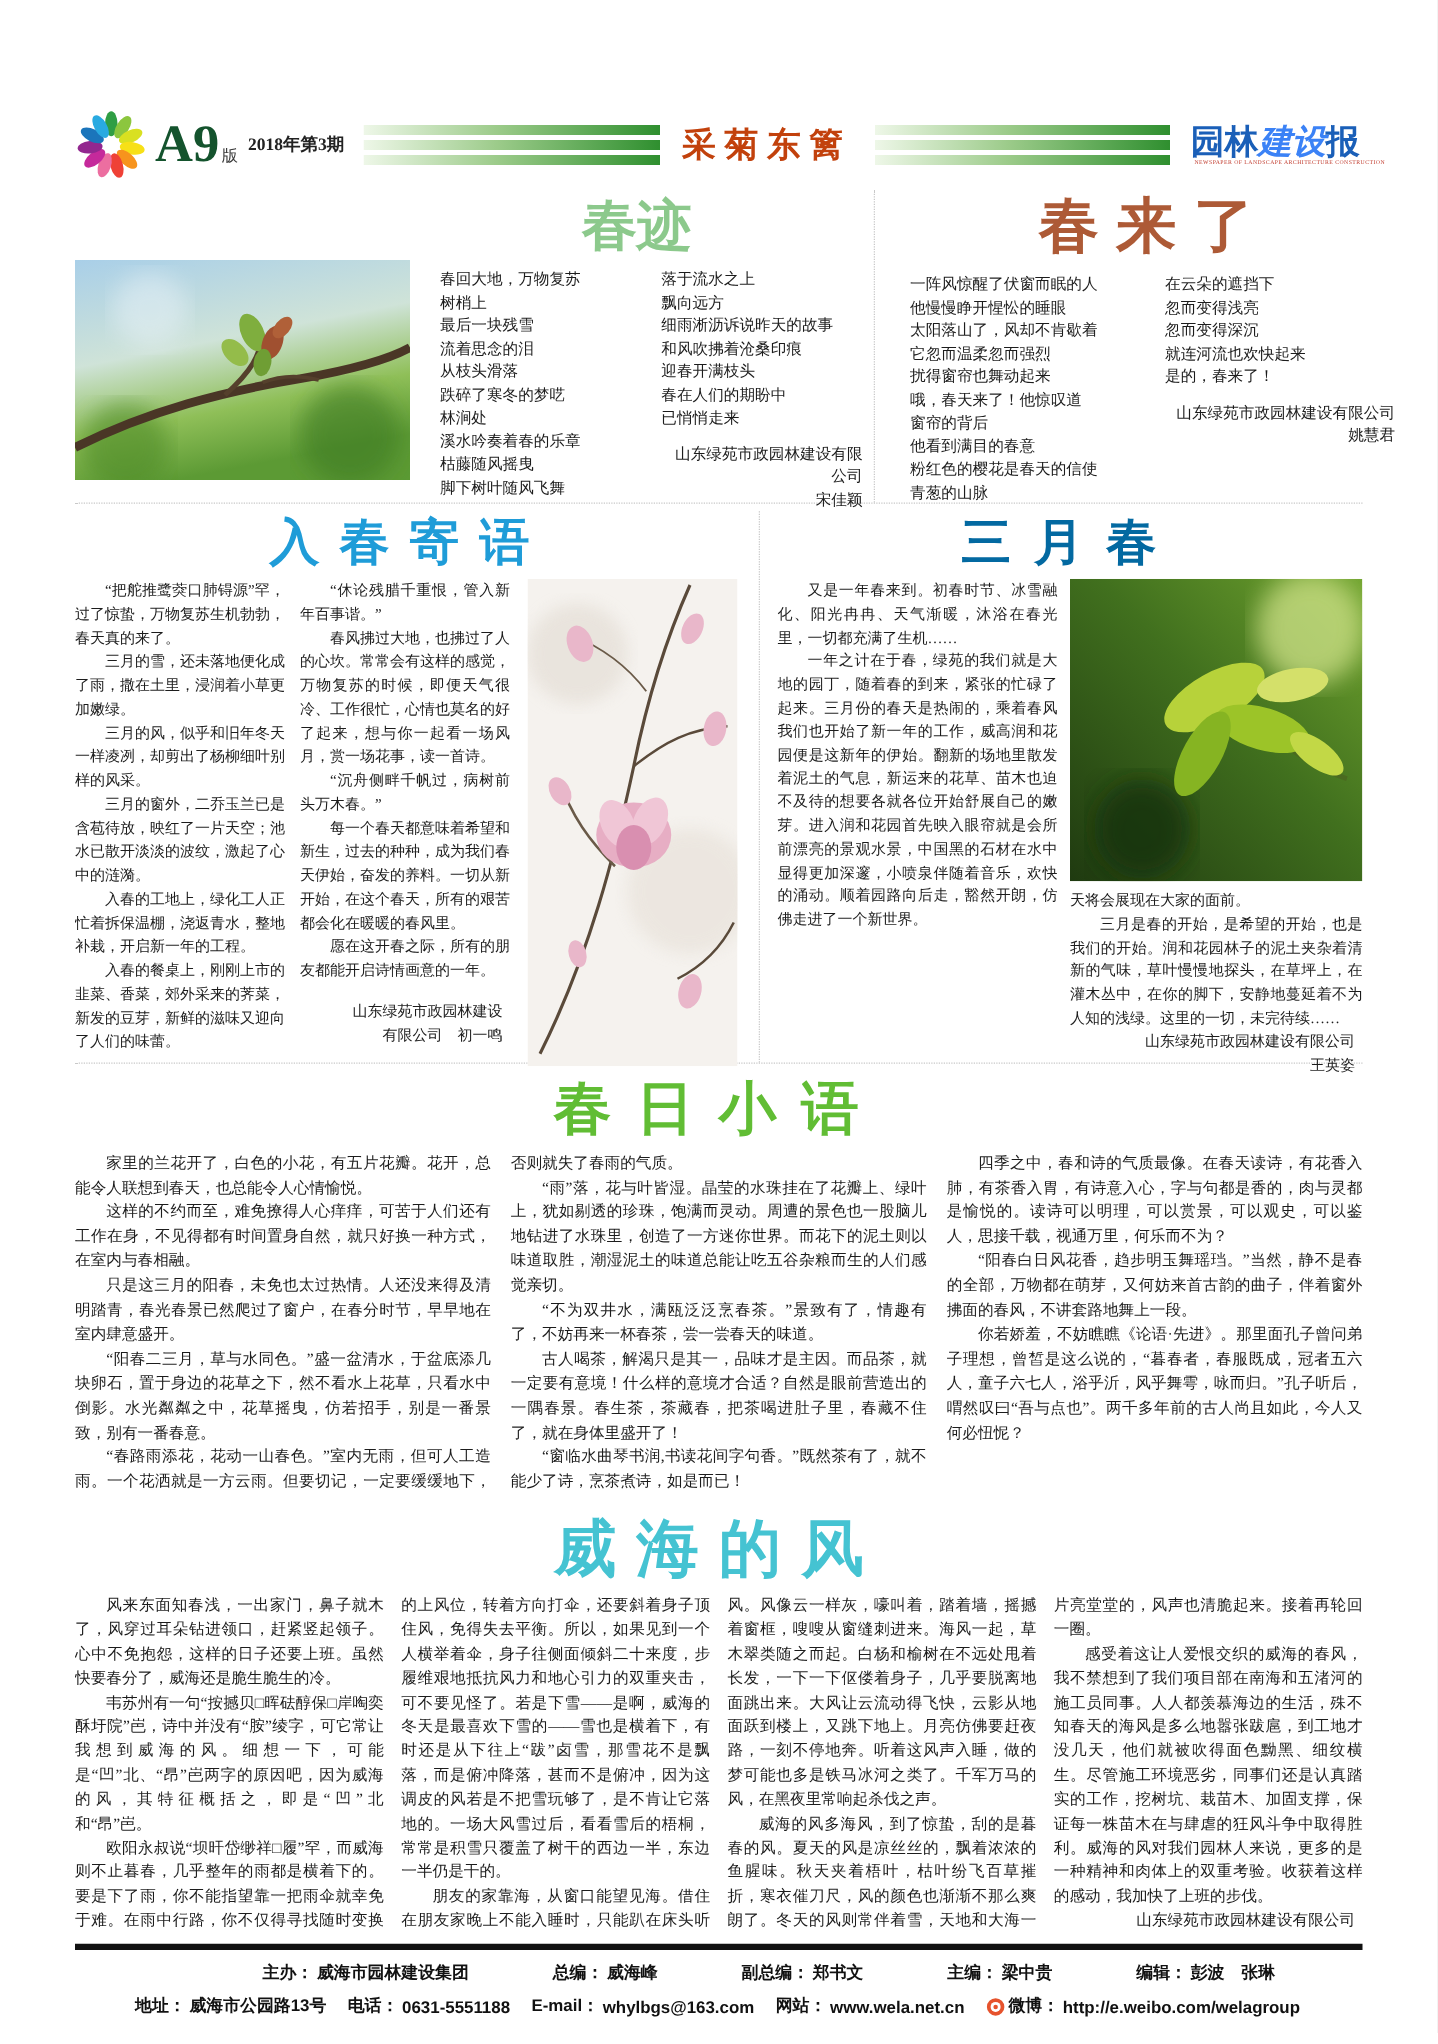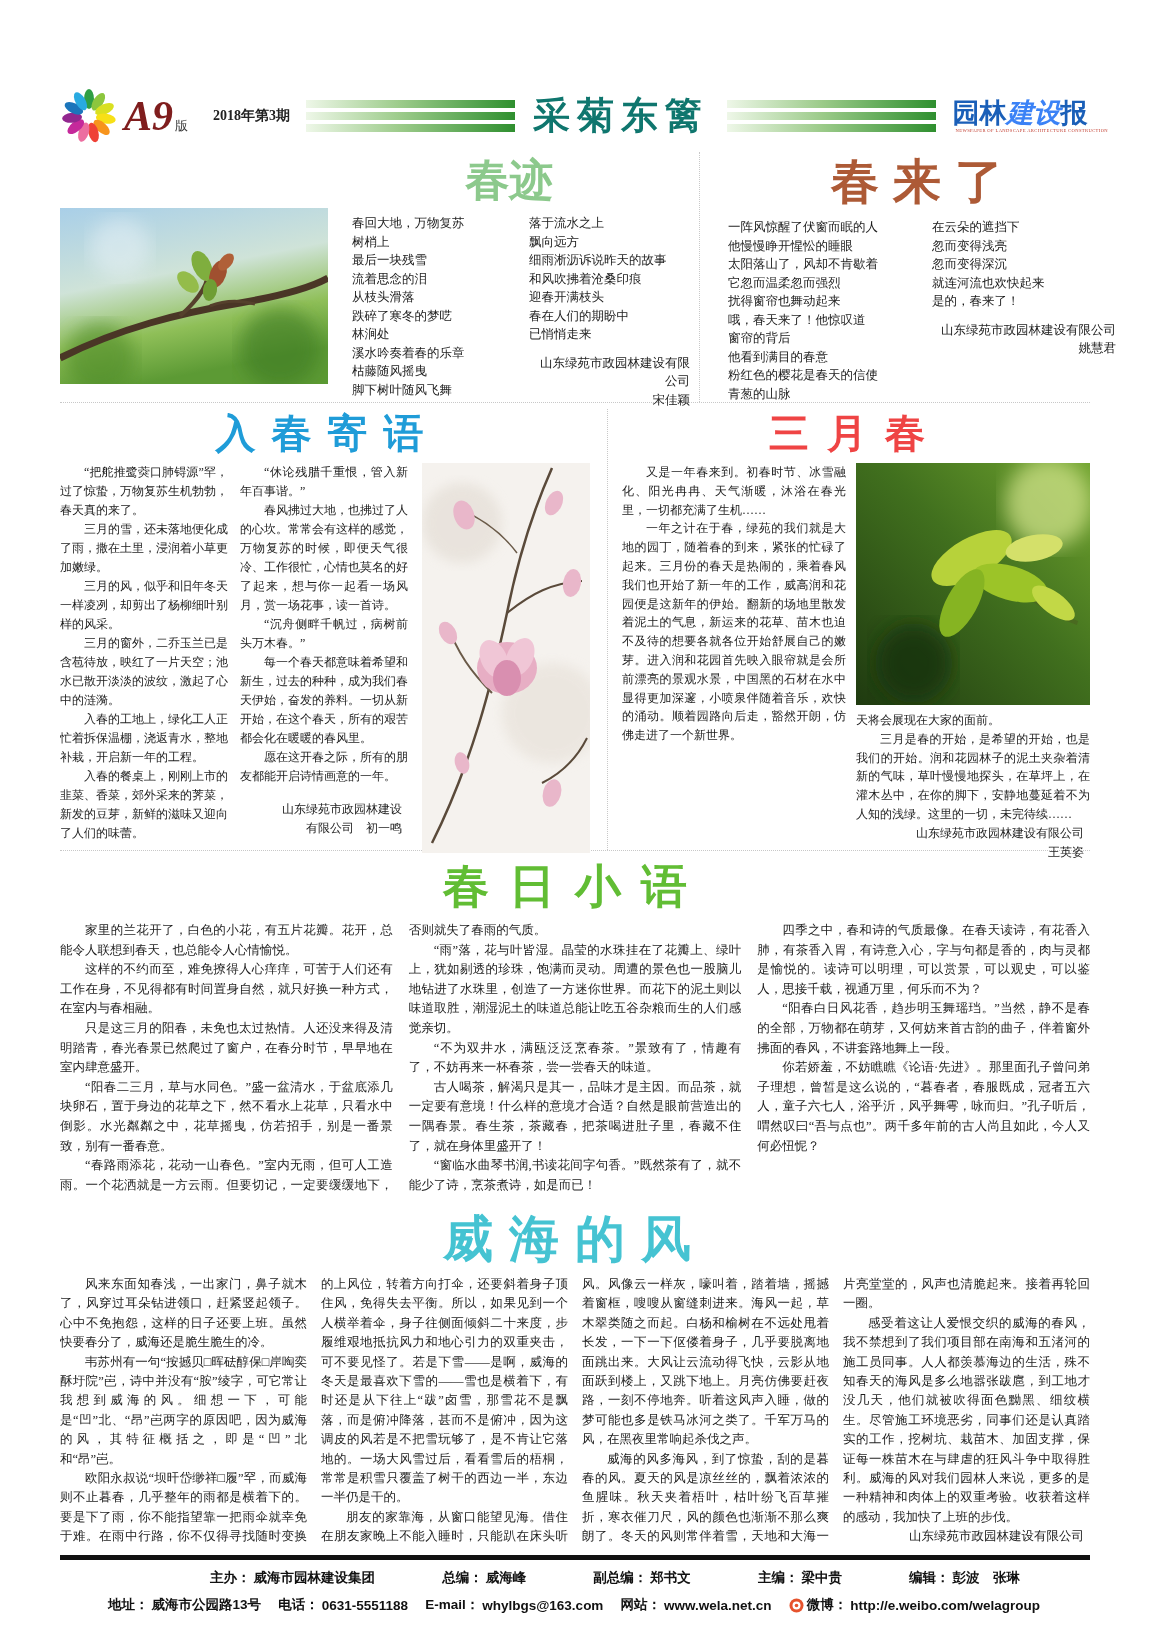--- a/index.html
+++ b/index.html
@@ -3,28 +3,28 @@
 <meta charset="utf-8">
 <style>
   html,body{margin:0;padding:0;background:#e9e9e9;}
   .page{position:relative;width:1150px;height:1635px;margin:0 auto;background:#ffffff;
         font-family:"Liberation Serif","DejaVu Serif",serif;color:#1c1c1c;overflow:hidden;}
 
   
   .hdr{display:flex;align-items:center;margin:86px 60px 0 60px;height:60px;}
   .logo-flower{width:58px;height:58px;flex:0 0 auto;}
   .pageno{display:flex;align-items:baseline;margin-left:6px;flex:0 0 auto;}
-  .a9{font-style:italic;font-size:42px;font-weight:bold;color:#7f1d1d;line-height:1;}
+  .a9{font-size:42px;font-weight:bold;color:#14532d;line-height:1;}
   .ban{font-size:13px;color:#3a3a3a;margin-left:2px;}
-  .issue{font-size:14px;font-weight:bold;color:#222;margin-left:25px;flex:0 0 auto;font-family:Liberation Serif, serif;}
+  .issue{font-size:14px;font-weight:bold;color:#222;margin-left:8px;flex:0 0 auto;font-family:Liberation Serif, serif;}
   .bars{display:flex;flex-direction:column;justify-content:center;gap:4px;height:38px;}
   .bars i{display:block;height:8px;background:linear-gradient(90deg,#eef7e8 0%,#9ccb8a 45%,#2f8f2f 100%);}
   .bars.left{flex:1 1 auto;margin-left:16px;}
   .bars.right{flex:1 1 auto;}
-  .center-title{font-size:37px;font-weight:bold;color:#0f766e;letter-spacing:7px;margin:0 18px;flex:0 0 auto;}
+  .center-title{font-size:27px;font-weight:bold;color:#c2410c;letter-spacing:7px;margin:0 18px;flex:0 0 auto;}
   .masthead{flex:0 0 auto;margin-left:14px;text-align:center;width:140px;}
   .mh-cn{font-weight:bold;font-size:27px;line-height:1.05;white-space:nowrap;}
   .mh-yl{color:#1a5fb8;}
   .mh-js{color:#3b82f6;font-style:italic;}
   .mh-bao{color:#1a5fb8;}
   .mh-en{font-size:5px;color:#c0392b;letter-spacing:.4px;white-space:nowrap;transform:scale(.92);}
 
   
   .art p{margin:0;text-indent:2em;text-align:justify;}
   p.noind{text-indent:0;}
@@ -46,21 +46,21 @@
   .sigblk{margin-top:10px;font-size:12.5px;line-height:18.5px;text-align:right;padding-right:4px;}
 
   
   .row2{display:flex;margin:0 60px;height:448px;border-bottom:1px dotted #c8c8c8;box-sizing:border-box;padding-top:6px;}
   .ruchun{width:548px;border-right:1px dotted #c8c8c8;box-sizing:border-box;padding-right:12px;}
   .ruchun .ttl{font-size:40px;font-weight:bold;color:#1f9cd8;letter-spacing:16px;text-align:center;height:52px;line-height:50px;}
   .ruchun .bd{display:flex;margin-top:2px;height:392px;overflow:hidden;font-size:12px;line-height:19px;}
   .ruchun .c{width:168px;margin-right:12px;}
   .photo2{width:168px;height:390px;flex:0 0 auto;margin-left:2px;}
   .sanyue{flex:1;padding-left:14px;}
-  .sanyue .ttl{font-size:40px;font-weight:bold;color:#ef4444;letter-spacing:18px;text-align:center;height:52px;line-height:50px;}
+  .sanyue .ttl{font-size:40px;font-weight:bold;color:#0369a1;letter-spacing:18px;text-align:center;height:52px;line-height:50px;}
   .sanyue .bd{display:flex;margin-top:2px;height:398px;overflow:hidden;font-size:12px;line-height:18.8px;}
   .sanyue .c1{width:224px;margin-right:10px;}
   .sanyue .c2{flex:1;}
   .photo3{width:100%;height:242px;margin-bottom:6px;}
 
   
   .row3,.row4{margin:0 60px;}
   .row3{padding-top:8px;}
   .row3 .ttl{font-size:46px;font-weight:bold;color:#61bd34;letter-spacing:20px;text-align:center;height:58px;line-height:56px;}
   .row3 .bd{margin-top:4px;height:278px;column-count:3;column-gap:16px;column-fill:auto;

